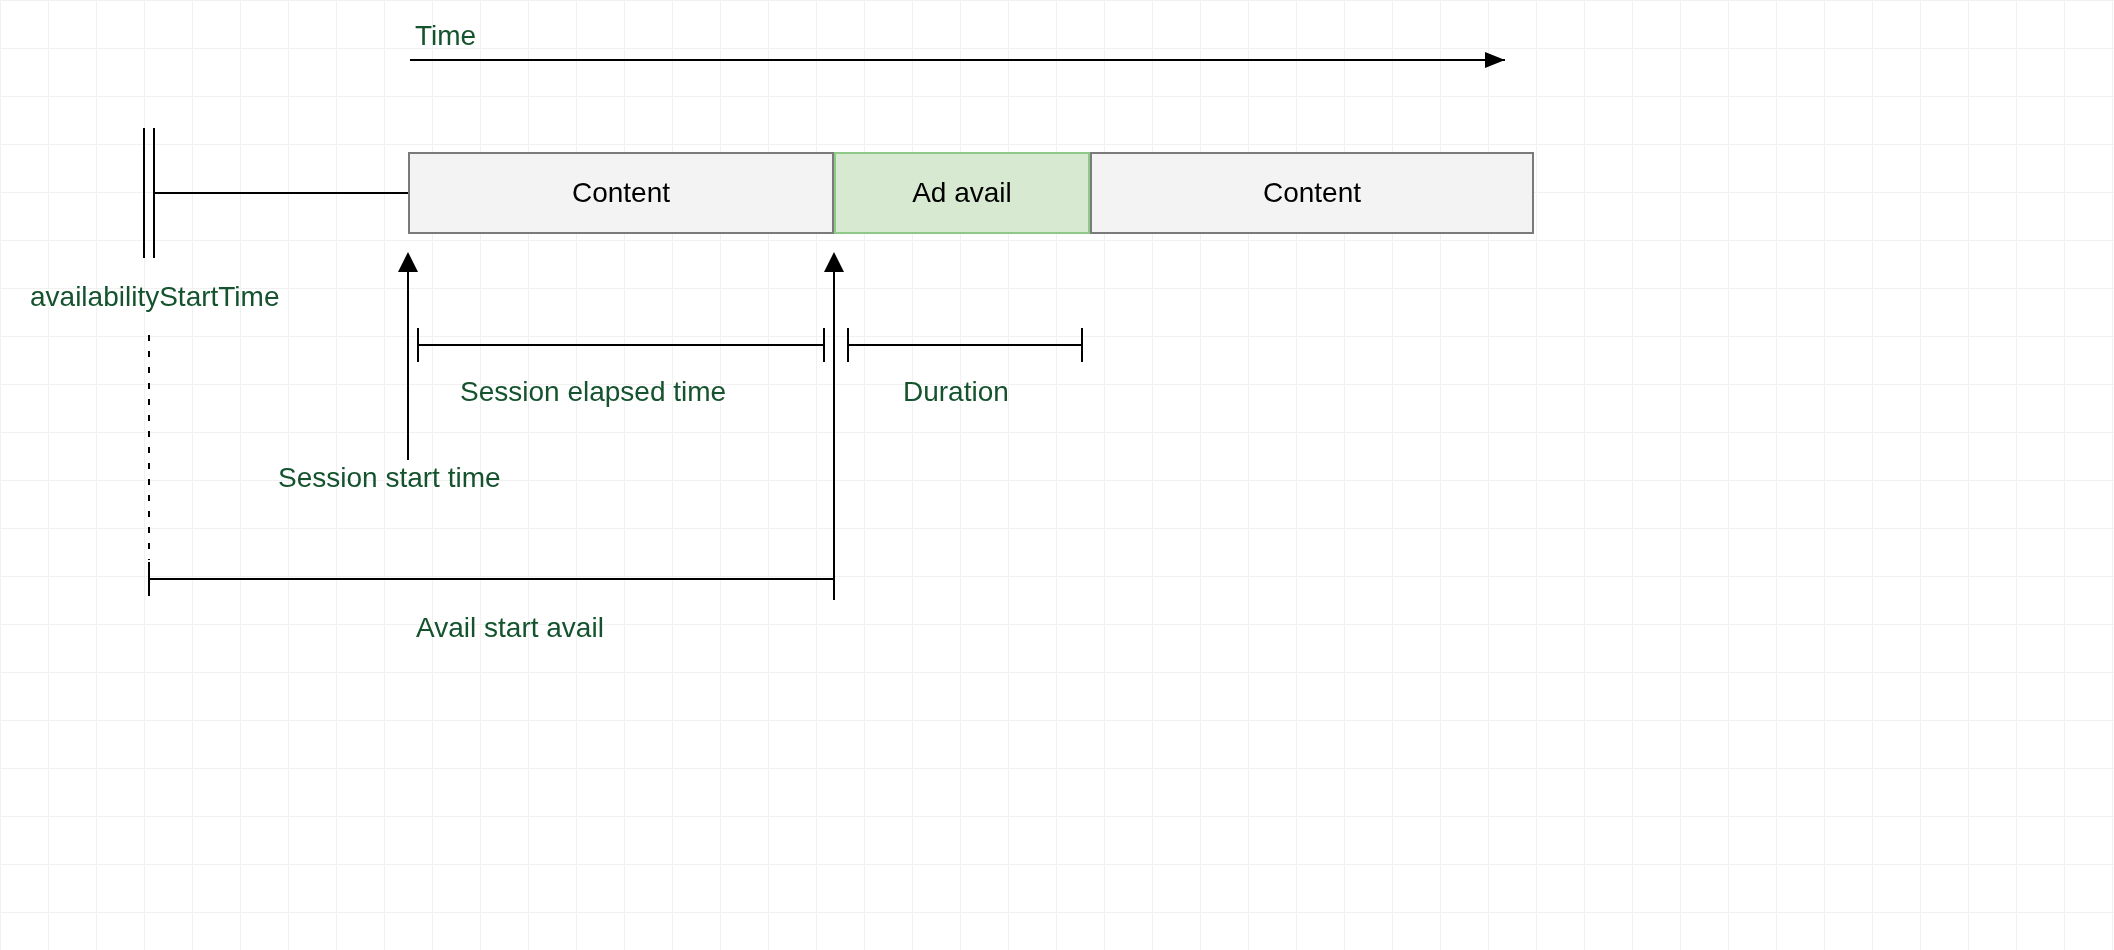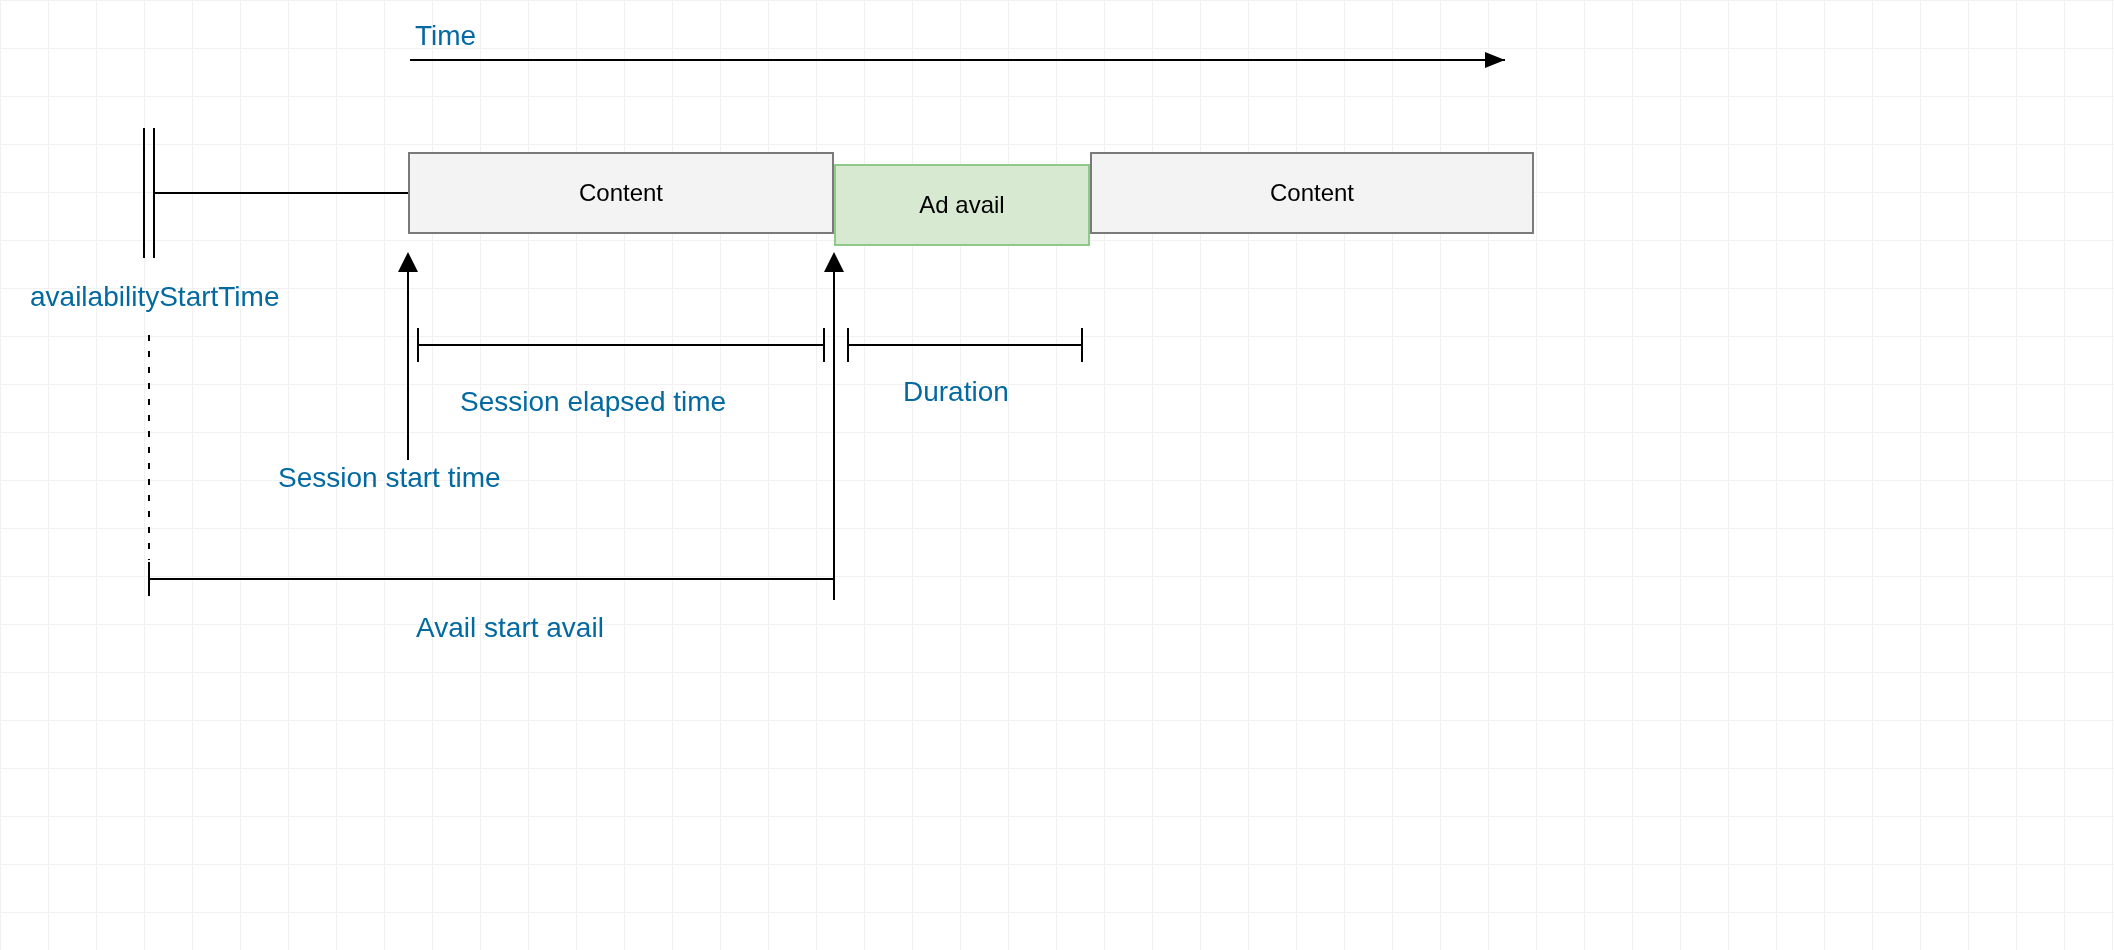--- a/index.html
+++ b/index.html
@@ -17,37 +17,37 @@
     position: absolute;
     inset: 0;
     background-image:
       linear-gradient(to right, #f1f1f1 1px, transparent 1px),
       linear-gradient(to bottom, #f1f1f1 1px, transparent 1px);
     background-size: 48px 48px;
   }
   .label {
     position: absolute;
     font-size: 28px;
-    color: #0369a1;
+    color: #14532d;
     white-space: nowrap;
   }
   .center {
     text-align: center;
   }
   
   .block {
     position: absolute;
     top: 152px;
     height: 82px;
     box-sizing: border-box;
     border: 2px solid #7a7a7a;
     display: flex;
     align-items: center;
     justify-content: center;
-    font-size: 24px;
+    font-size: 28px;
   }
   .block.content {
     background: #f3f3f3;
   }
   .block.adavail {
     background: #d7ead1;
     border-color: #8fc98a;
   }
   
   svg.overlay {
@@ -72,24 +72,24 @@
 </head>
 <body>
 
 <div class="grid"></div>
 
 <div class="label" style="left:415px; top:20px;">Time</div>
 
 <div class="label" style="left:30px; top:281px;">availabilityStartTime</div>
 
 <div class="block content" style="left:408px; width:426px;">Content</div>
-<div class="block adavail" style="left:834px; width:256px;margin-top:12px;">Ad avail</div>
+<div class="block adavail" style="left:834px; width:256px;">Ad avail</div>
 <div class="block content" style="left:1090px; width:444px;">Content</div>
 
-<div class="label" style="left:460px; top:376px;margin-top:10px;">Session elapsed time</div>
+<div class="label" style="left:460px; top:376px;">Session elapsed time</div>
 
 <div class="label" style="left:903px; top:376px;">Duration</div>
 
 <div class="label" style="left:278px; top:462px;">Session start time</div>
 
 <div class="label center" style="left:250px; top:610px; width:520px; white-space:normal; line-height:1.3;">
   <div>Avail start avail</div>
 </div>
 
 <svg class="overlay">

